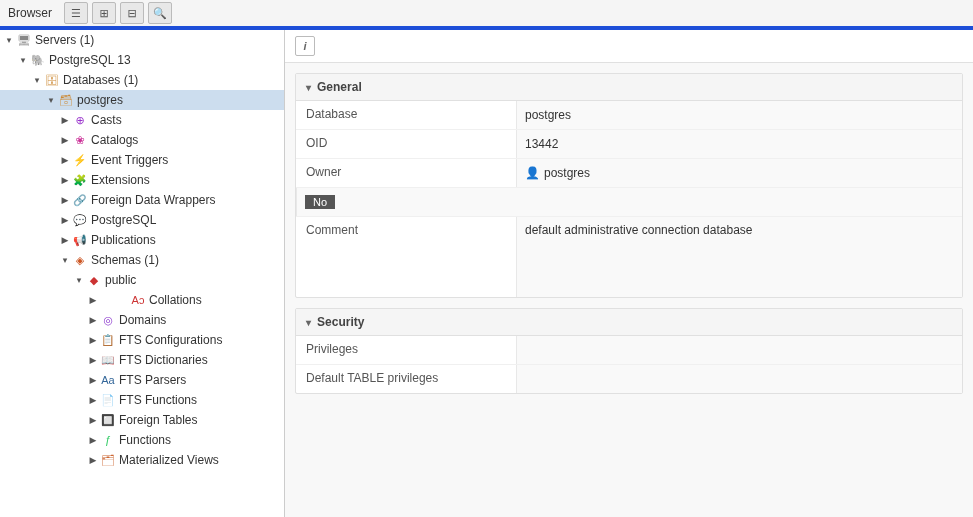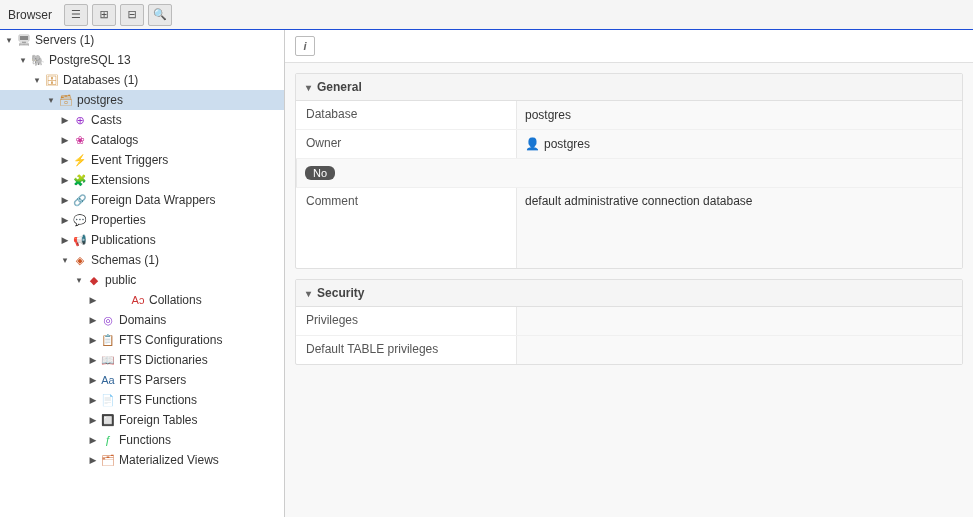--- a/index.html
+++ b/index.html
@@ -1,19 +1,19 @@
 <!DOCTYPE html>
 <html><head>
   <meta charset="utf-8">
   <style>
     * { box-sizing: border-box; margin: 0; padding: 0; }
     body { font-family: 'Segoe UI', Tahoma, Geneva, Verdana, sans-serif; font-size: 12px; background: #f0f0f0; display: flex; flex-direction: column; height: 517px; width: 973px; overflow: hidden; }
 
     
-    .toolbar { display: flex; align-items: center; background: #f5f5f5; border-bottom: 1px solid #1d4ed8; padding: 4px 8px; gap: 4px; height: 30px; }
+    .toolbar { display: flex; align-items: center; background: #f5f5f5; border-bottom: 4px solid #1d4ed8; padding: 4px 8px; gap: 4px; height: 30px; }
     .toolbar-title { font-size: 12px; color: #333; margin-right: 8px; }
     .toolbar-btn { width: 24px; height: 22px; border: 1px solid #bbb; background: #e8e8e8; cursor: pointer; display: flex; align-items: center; justify-content: center; font-size: 11px; color: #555; border-radius: 2px; }
 
     
     .main { display: flex; flex: 1; overflow: hidden; }
 
     
     .sidebar { width: 285px; background: #fff; border-right: 1px solid #ccc; overflow-y: auto; flex-shrink: 0; }
     .tree-item { display: flex; align-items: center; padding: 2px 4px; cursor: pointer; user-select: none; white-space: nowrap; }
     .tree-item.selected { background: #cde; }
@@ -40,21 +40,21 @@
     .section { background: #fff; border: 1px solid #e0e0e0; border-radius: 2px; margin-bottom: 10px; }
     .section-header { display: flex; align-items: center; padding: 6px 10px; background: #f5f5f5; border-bottom: 1px solid #e0e0e0; font-weight: 600; font-size: 12px; color: #444; cursor: pointer; }
     .section-toggle { margin-right: 6px; font-size: 10px; color: #666; }
 
     
     .prop-row { display: flex; align-items: flex-start; border-bottom: 1px solid #f0f0f0; min-height: 28px; }
     .prop-row:last-child { border-bottom: none; }
     .prop-label { width: 220px; padding: 6px 10px; color: #555; font-size: 12px; flex-shrink: 0; display: flex; align-items: center; }
     .prop-value { flex: 1; padding: 4px 8px; color: #333; font-size: 12px; background: #f9f9f9; border-left: 1px solid #e8e8e8; display: flex; align-items: center; min-height: 28px; }
     .prop-value.multiline { align-items: flex-start; padding-top: 6px; min-height: 80px; }
-    .badge-no { background: #555; color: #fff; padding: 1px 8px; border-radius: 6px; font-size: 11px; }
+    .badge-no { background: #555; color: #fff; padding: 1px 8px; border-radius: 0; font-size: 11px; }
     .owner-icon { color: #5588cc; margin-right: 4px; }
 
     ::-webkit-scrollbar { width: 8px; }
     ::-webkit-scrollbar-track { background: #f1f1f1; }
     ::-webkit-scrollbar-thumb { background: #ccc; border-radius: 4px; }
   </style>
 </head>
 <body>
 
 <div class="toolbar">
@@ -111,21 +111,21 @@
           <span class="tree-label">Extensions</span>
         </div>
         <div class="tree-item" style="padding-left: 58px;">
           <span class="tree-toggle">▶</span>
           <span class="tree-icon" style="color: rgb(102, 51, 204);">🔗</span>
           <span class="tree-label">Foreign Data Wrappers</span>
         </div>
         <div class="tree-item" style="padding-left: 58px;">
           <span class="tree-toggle">▶</span>
           <span class="tree-icon" style="color: rgb(204, 153, 51);">💬</span>
-          <span class="tree-label">Properties</span>
+          <span class="tree-label">PostgreSQL</span>
         </div>
         <div class="tree-item" style="padding-left: 58px;">
           <span class="tree-toggle">▶</span>
           <span class="tree-icon" style="color: rgb(204, 51, 170);">📢</span>
           <span class="tree-label">Publications</span>
         </div>
         <div class="tree-item" style="padding-left: 58px;">
           <span class="tree-toggle">▾</span>
           <span class="tree-icon" style="color: rgb(204, 85, 34);">◈</span>
           <span class="tree-label">Schemas (1)</span>
@@ -196,20 +196,24 @@
         <div class="section-header">
           <span class="section-toggle">▾</span>
           <span>General</span>
         </div>
 
         <div class="prop-row">
           <div class="prop-label">Database</div>
           <div class="prop-value">postgres</div>
         </div>
 
+        <div class="prop-row">
+          <div class="prop-label">OID</div>
+          <div class="prop-value">13442</div>
+        </div>
 
         <div class="prop-row">
           <div class="prop-label">Owner</div>
           <div class="prop-value">
             <span class="owner-icon">👤</span>
             <span>postgres</span>
           </div>
         </div>
 
         <div class="prop-row">

